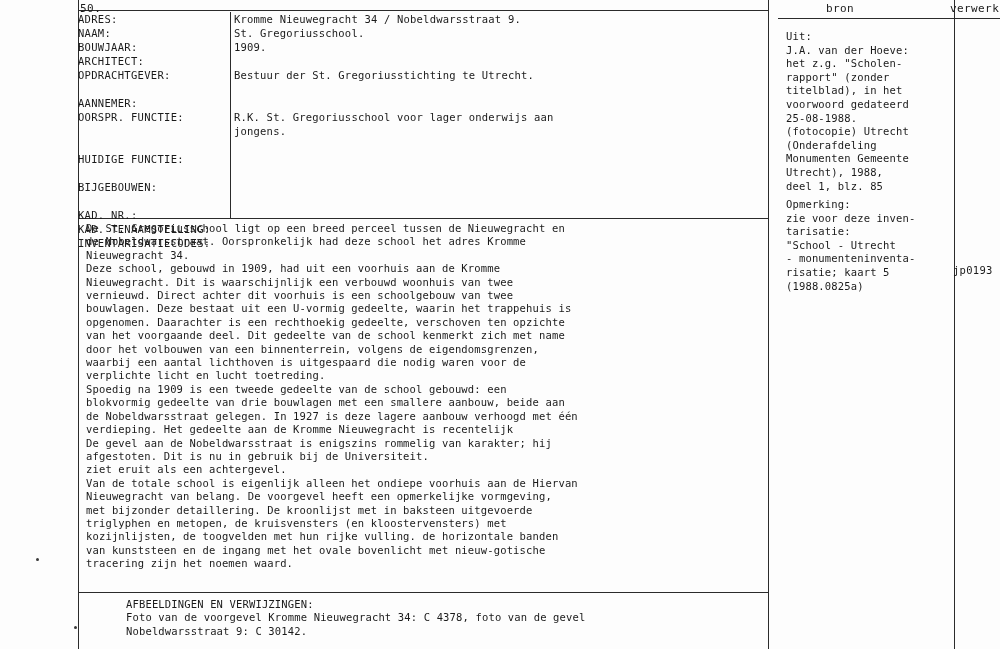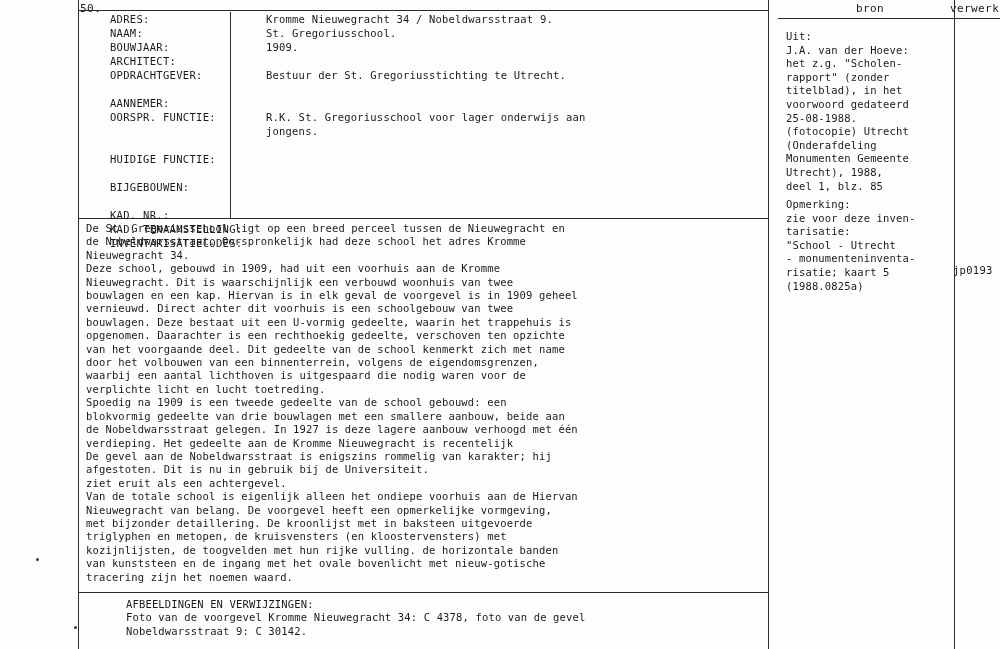--- a/index.html
+++ b/index.html
@@ -50,21 +50,20 @@
     position: absolute;
     left: 0px;
     top: 12px;
     width: 690px;
   }
   .field-row {
     position: relative;
     height: auto;
     display: flex;
     align-items: flex-start;
-    margin-left: 32px;
   }
   .field-label {
     width: 152px;
     flex: 0 0 152px;
     font-size: 10.5px;
     line-height: 14px;
     letter-spacing: 0.3px;
     white-space: pre;
   }
   .field-value {
@@ -121,21 +120,21 @@
     top: 0;
     width: 222px;
     height: 649px;
   }
   .col-head {
     position: absolute;
     top: 2px;
     font-size: 11px;
     letter-spacing: 0.4px;
   }
-  .col-head.bron { left: 78px; }
+  .col-head.bron { left: 48px; }
   .col-head.verwerk { left: 172px; }
 
   .note-block {
     position: absolute;
     left: 8px;
     width: 160px;
   }
   .note-line {
     font-size: 10.5px;
     line-height: 13.6px;
@@ -246,21 +245,20 @@
         <div class="field-value"></div>
       </div>
     </div>
 
     <div class="body-block">
       <div class="body-line">De St. Gregoriusschool ligt op een breed perceel tussen de Nieuwegracht en</div>
       <div class="body-line">de Nobeldwarsstraat. Oorspronkelijk had deze school het adres Kromme</div>
       <div class="body-line">Nieuwegracht 34.</div>
       <div class="body-line">Deze school, gebouwd in 1909, had uit een voorhuis aan de Kromme</div>
       <div class="body-line">Nieuwegracht. Dit is waarschijnlijk een verbouwd woonhuis van twee</div>
-      <div class="body-line">bouwlagen en een kap. Hiervan is in elk geval de voorgevel is in 1909 geheel</div>
       <div class="body-line">vernieuwd. Direct achter dit voorhuis is een schoolgebouw van twee</div>
       <div class="body-line">bouwlagen. Deze bestaat uit een U-vormig gedeelte, waarin het trappehuis is</div>
       <div class="body-line">opgenomen. Daarachter is een rechthoekig gedeelte, verschoven ten opzichte</div>
       <div class="body-line">van het voorgaande deel. Dit gedeelte van de school kenmerkt zich met name</div>
       <div class="body-line">door het volbouwen van een binnenterrein, volgens de eigendomsgrenzen,</div>
       <div class="body-line">waarbij een aantal lichthoven is uitgespaard die nodig waren voor de</div>
       <div class="body-line">verplichte licht en lucht toetreding.</div>
       <div class="body-line">Spoedig na 1909 is een tweede gedeelte van de school gebouwd: een</div>
       <div class="body-line">blokvormig gedeelte van drie bouwlagen met een smallere aanbouw, beide aan</div>
       <div class="body-line">de Nobeldwarsstraat gelegen. In 1927 is deze lagere aanbouw verhoogd met één</div>

